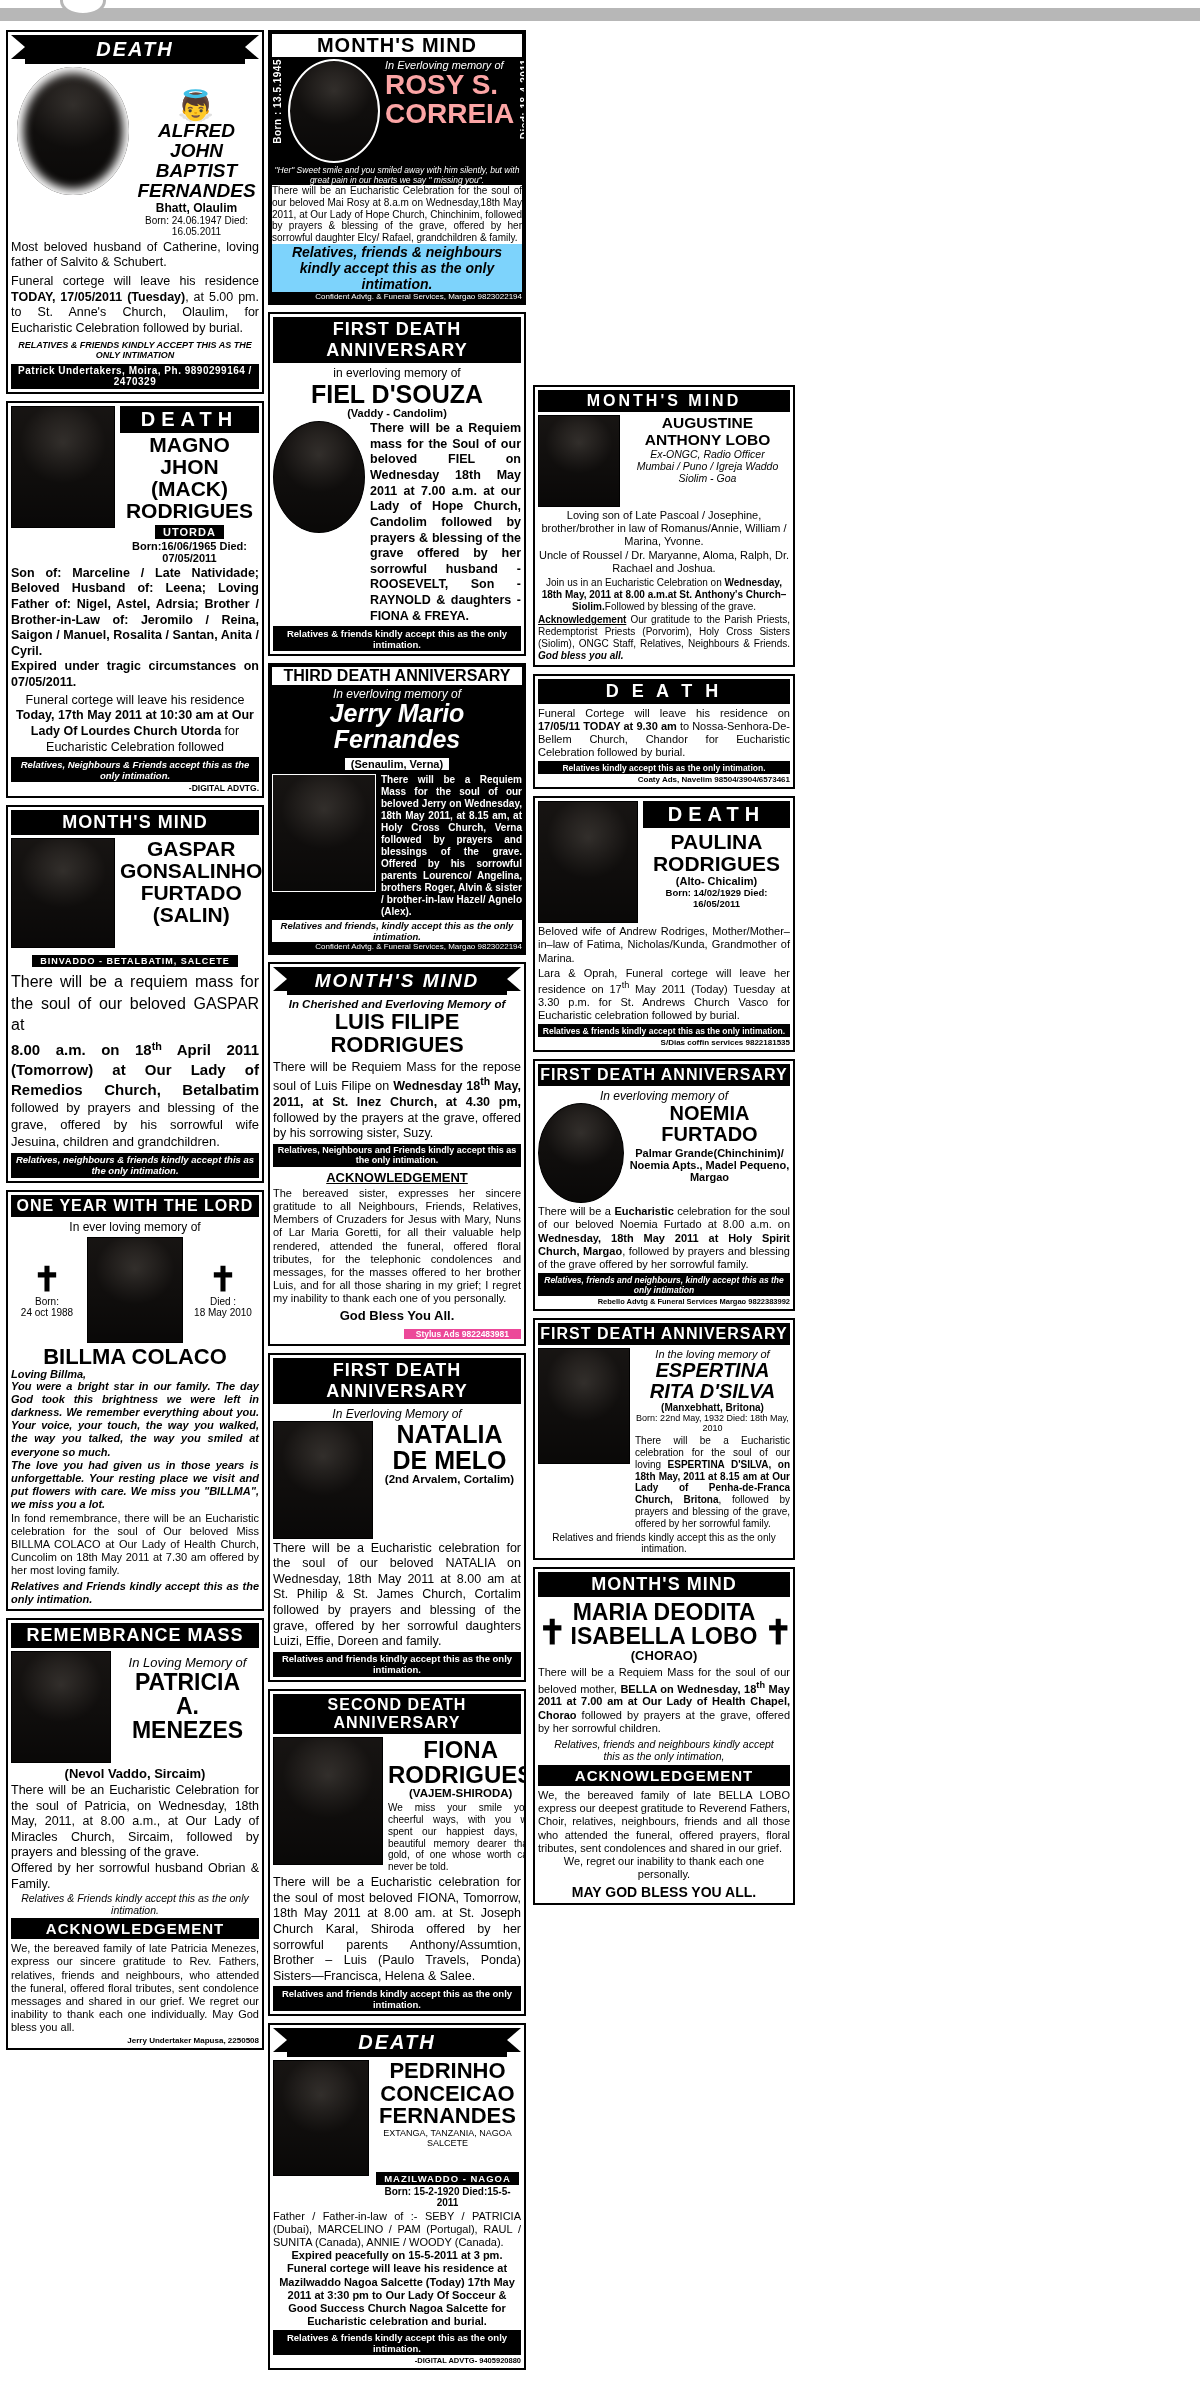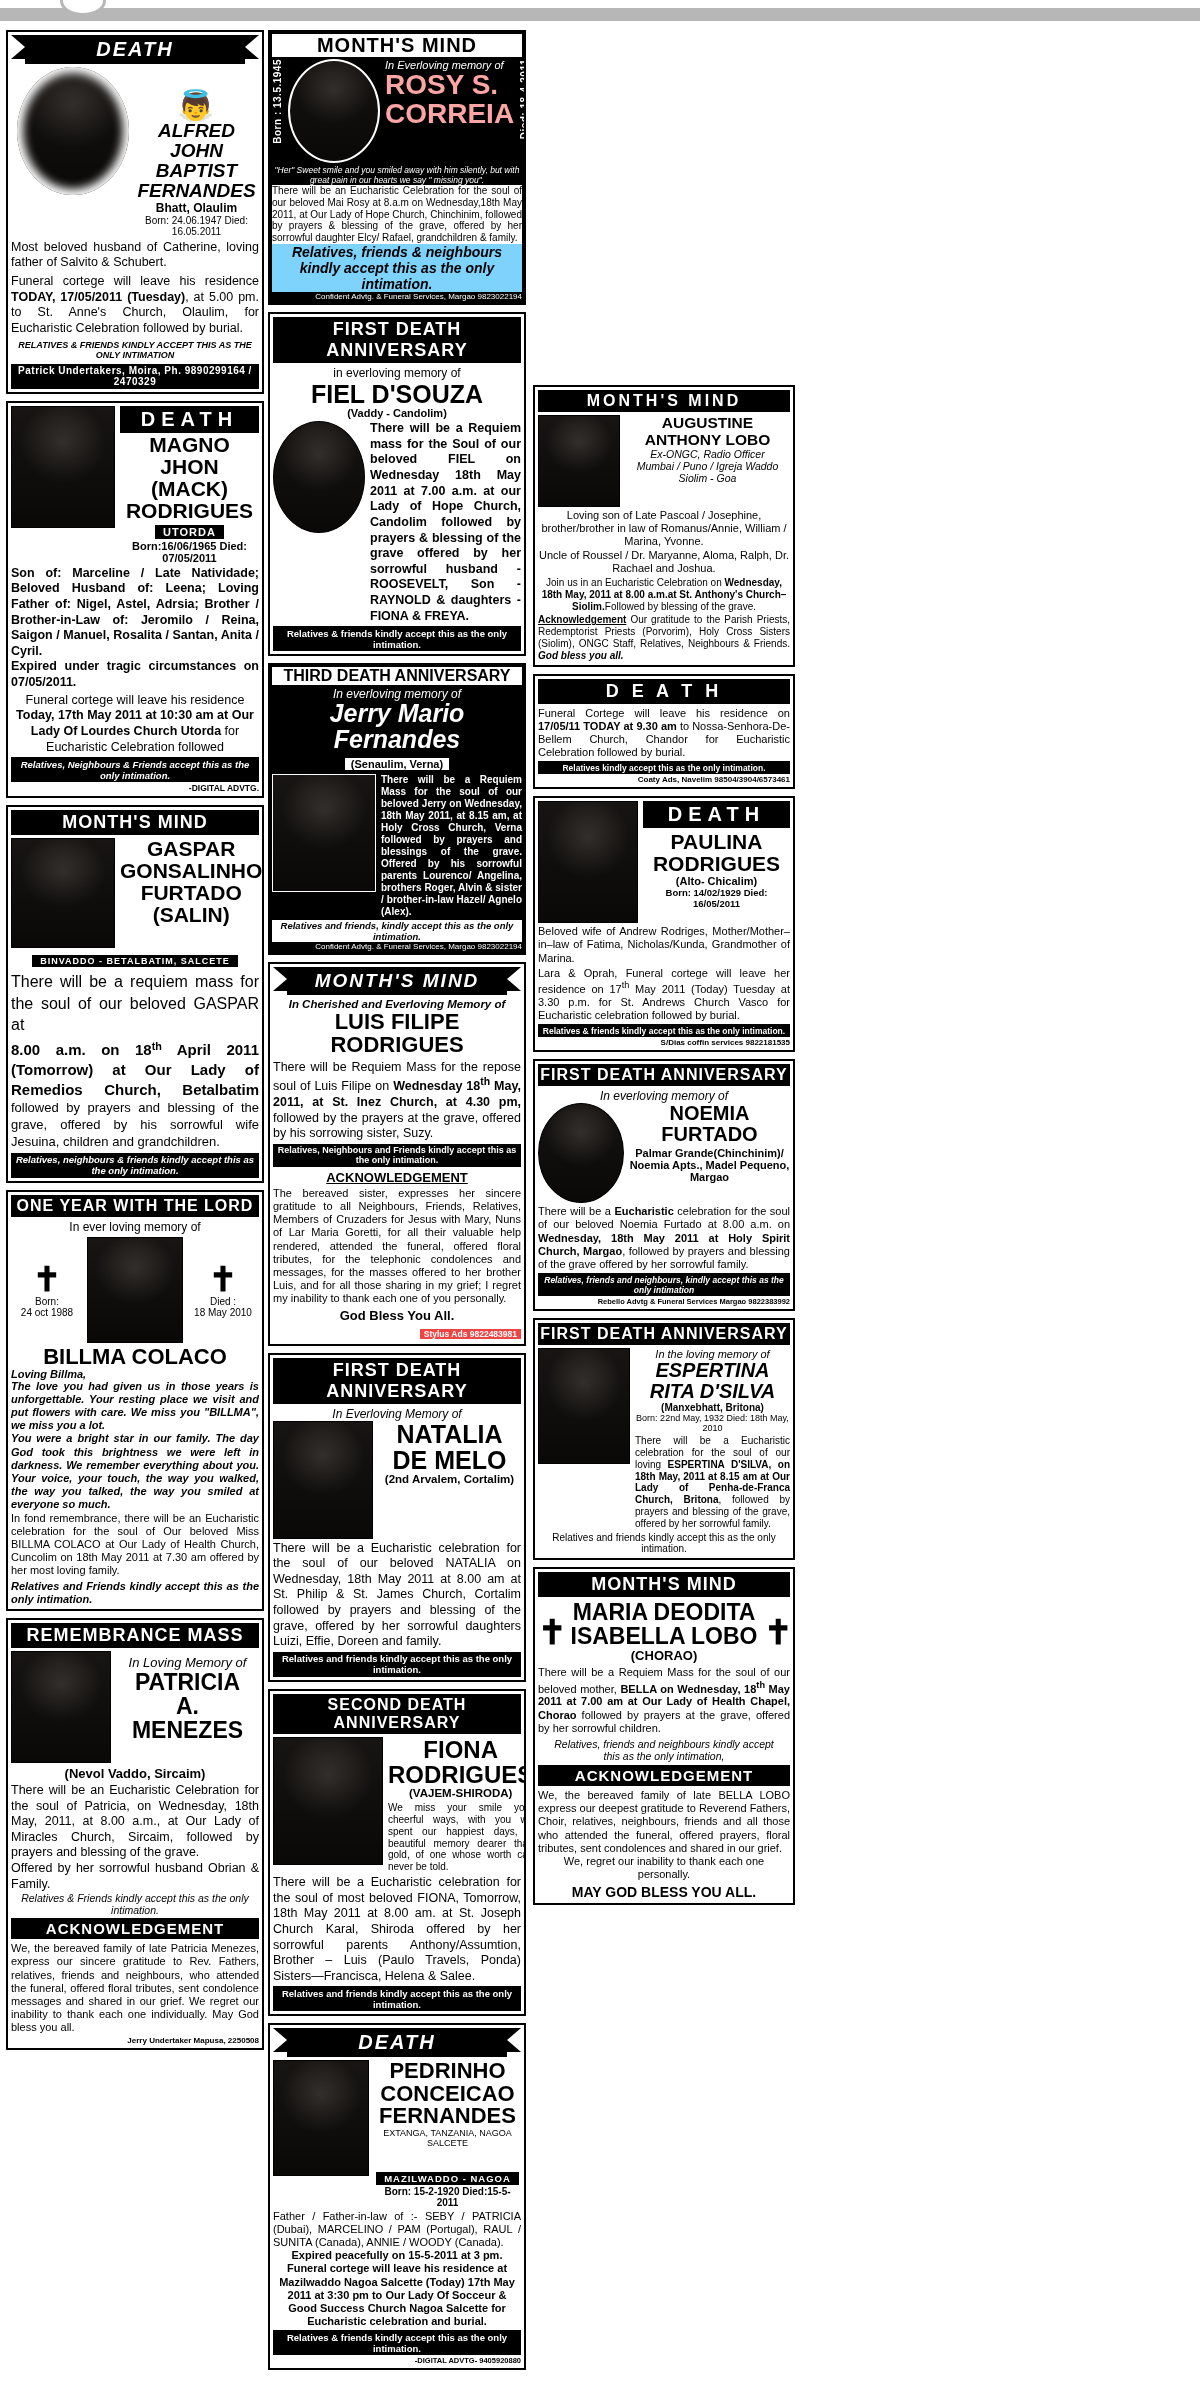--- a/index.html
+++ b/index.html
@@ -57,21 +57,21 @@
   .body11.c { text-align:center; }
   .body10   { font-size:10px; line-height:1.18; text-align:justify; }
   .body10.c { text-align:center; }
 
   .revbar {
     background:#000; color:#fff; font-size:9.5px; font-weight:bold; font-style:italic;
     text-align:center; padding:1.5px 0; margin-top:2px;
   }
   .revbar.ni { font-style:normal; }
   .credit { font-size:8.5px; text-align:right; font-weight:bold; margin-top:1px; }
-  .credit.blk { background:#ef4444; color:#fff; display:inline-block; padding:0 4px; }
+  .credit.blk { background:#ec4899; color:#fff; display:inline-block; padding:0 12px; }
   .creditline { text-align:right; }
 
   
   .photo {
     background:
       radial-gradient(ellipse 42% 34% at 50% 30%, #6e665f 0%, #4a433e 55%, #2a2522 100%),
       linear-gradient(#8d8d8d, #3a3a3a);
     background-blend-mode: multiply;
   }
   .photo.oval { border-radius:50%; }
@@ -186,22 +186,22 @@
         </div>
         <div class="photo framed" style="width:96px;height:106px;flex:none;"></div>
         <div style="flex:none;text-align:center;width:70px;">
           <div class="cross">✝</div>
           <div style="font-size:10px;">Died :</div>
           <div style="font-size:10px;">18 May 2010</div>
         </div>
       </div>
       <div class="name-mid" style="font-size:22px;margin-top:2px;">BILLMA COLACO</div>
       <div class="b i" style="font-size:11px;">Loving Billma,</div>
+      <div class="body11 just b i">You were a bright  star in our family. The day God took this brightness we were left in darkness. We remember everything about you. Your voice, your touch, the way you walked, the way you talked, the way you smiled at everyone so much.</div>
       <div class="body11 just b i">The love you had given us in those years is unforgettable. Your resting place we visit and put flowers with care. We miss you "BILLMA", we miss you a lot.</div>
-      <div class="body11 just b i">You were a bright  star in our family. The day God took this brightness we were left in darkness. We remember everything about you. Your voice, your touch, the way you walked, the way you talked, the way you smiled at everyone so much.</div>
       <div class="body11 just">In fond remembrance, there will be an Eucharistic celebration for the soul of Our beloved Miss BILLMA COLACO at Our Lady of Health Church, Cuncolim on 18th May 2011 at 7.30 am offered by her most loving family.</div>
       <div class="body11 just b i" style="margin-top:2px;">Relatives and Friends kindly accept this as the only intimation.</div>
     </div>
 
     <div class="ad">
       <div class="hdr-box sz18">REMEMBRANCE MASS</div>
       <div class="flexrow">
         <div class="photo framed" style="width:100px;height:112px;flex:none;"></div>
         <div style="flex:1;">
           <div class="sub-it" style="font-size:13px;margin-top:4px;">In Loving Memory of</div>

